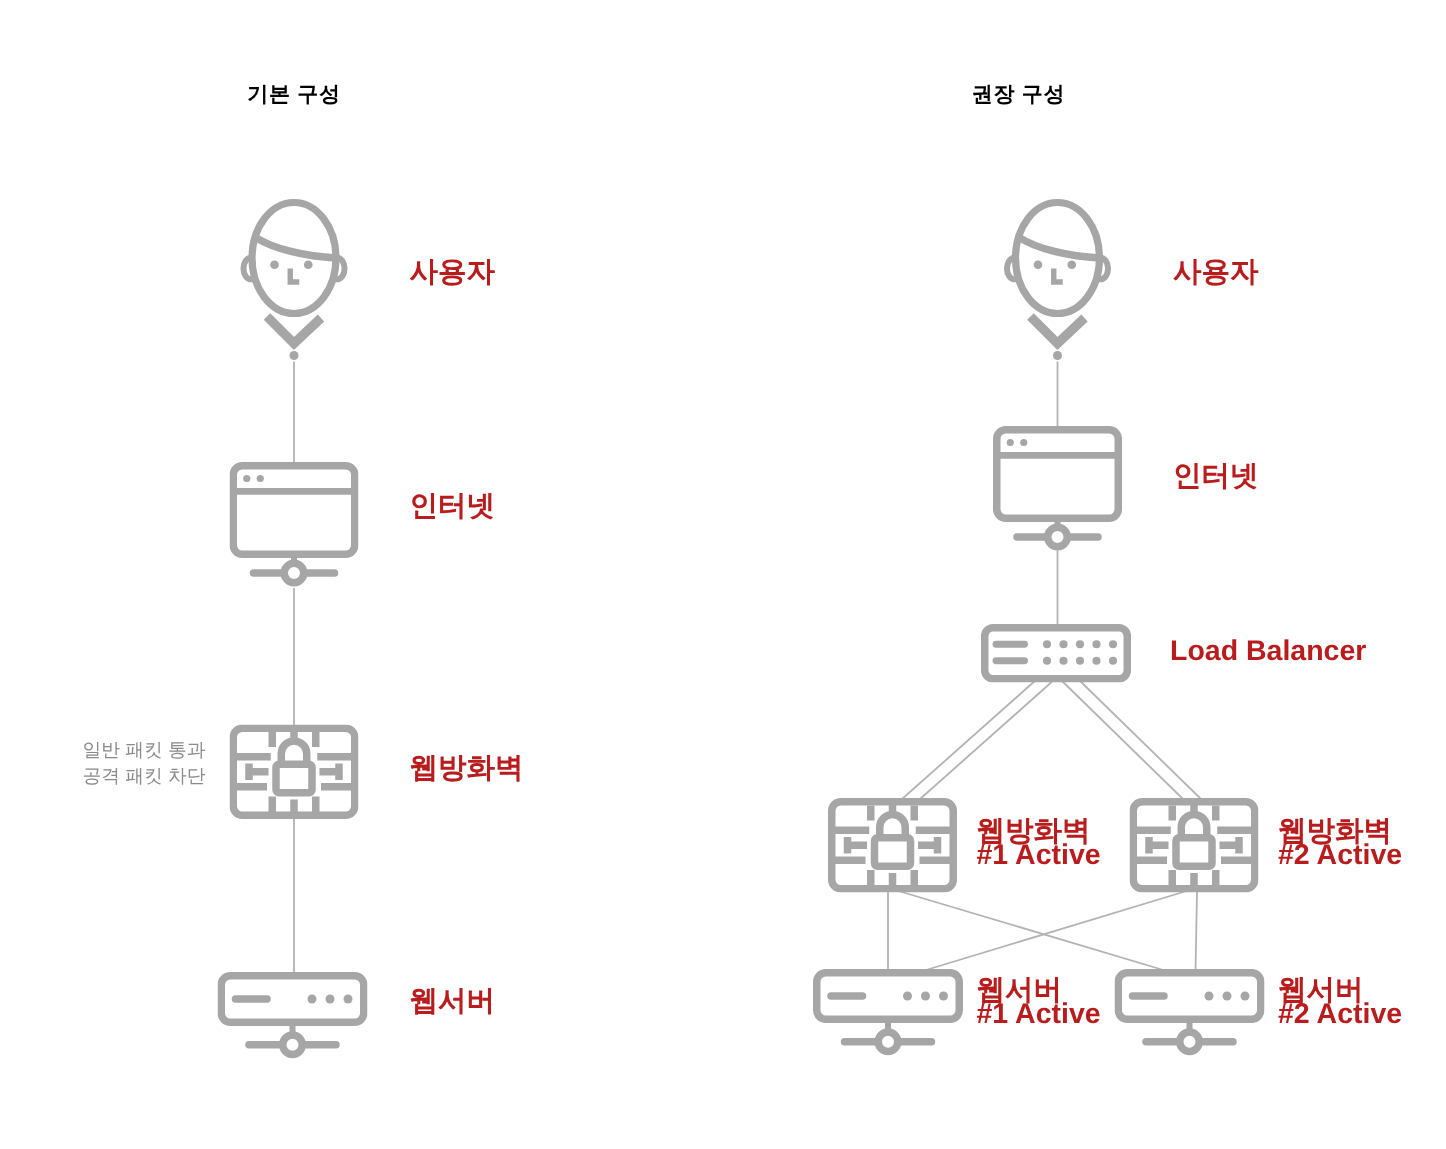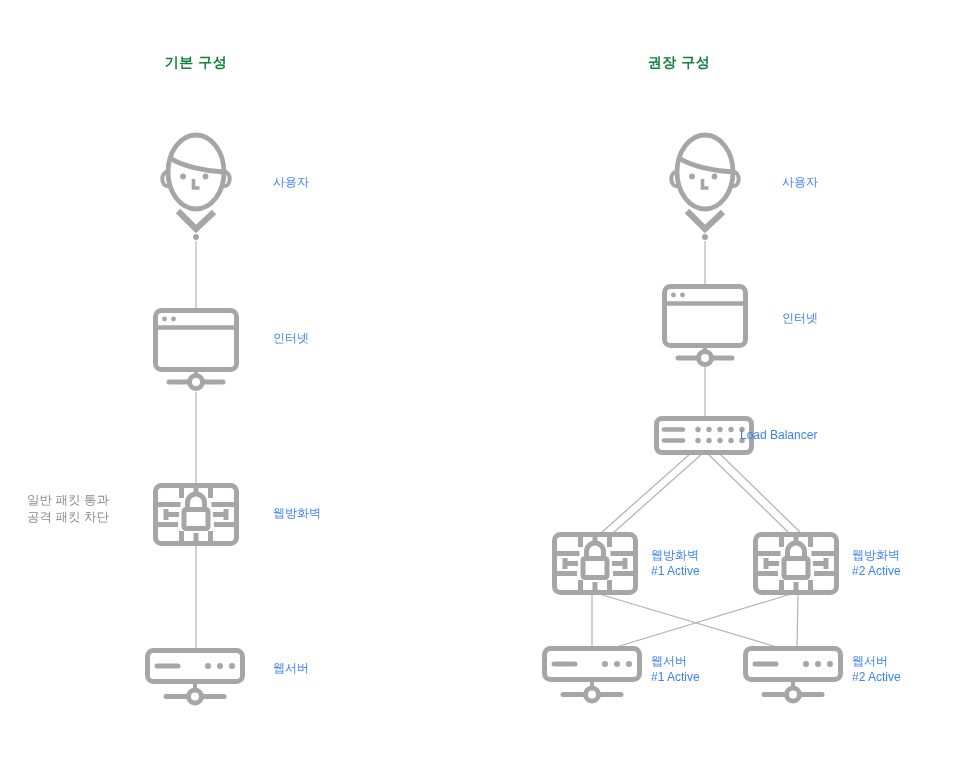--- a/index.html
+++ b/index.html
@@ -4,28 +4,28 @@
 <style>
   html,body{margin:0;padding:0;background:#ffffff;}
   .canvas{
     position:relative;width:964px;height:766px;background:#ffffff;overflow:hidden;
     font-family:"Liberation Sans",sans-serif;
   }
   .edges{position:absolute;left:0;top:0;pointer-events:none;}
   .icon{position:absolute;}
   .title{
     position:absolute;width:130px;text-align:center;
-    font-size:14px;font-weight:600;color:#15803d;letter-spacing:0.5px;white-space:nowrap;
+    font-size:14px;font-weight:600;color:#000000;letter-spacing:0.5px;white-space:nowrap;
   }
   .label{
-    position:absolute;font-size:12px;color:#3b82f6;line-height:16px;white-space:nowrap;
+    position:absolute;font-size:19px;color:#b91c1c;line-height:16px;white-space:nowrap;font-weight:bold;
   }
   .label .sub{display:block;}
   .note{
-    position:absolute;width:110px;text-align:left;
+    position:absolute;width:110px;text-align:right;
     font-size:12.5px;color:#8a8a8a;line-height:16.5px;white-space:nowrap;
   }
 </style>
 </head>
 <body>
 
 <div class="canvas">
 
   <svg class="edges" width="964" height="766">
     <g stroke="#b3b3b3" stroke-width="1.2" fill="none">
@@ -175,21 +175,21 @@
   <div class="label" style="left:782px;top:174px">사용자</div>
 
   <svg class="icon" style="left:662px;top:284px" width="86" height="86">
       <use href="#sym-browser"></use>
     </svg>
   <div class="label" style="left:782px;top:310px">인터넷</div>
 
   <svg class="icon" style="left:654px;top:416px" width="100" height="39">
       <use href="#sym-lb"></use>
     </svg>
-  <div class="label" style="left:740px;top:427px">Load Balancer</div>
+  <div class="label" style="left:780px;top:427px">Load Balancer</div>
 
   <svg class="icon" style="left:552px;top:532px" width="86" height="63">
       <use href="#sym-firewall"></use>
     </svg>
   <div class="label" style="left:651px;top:547px">
     <span class="sub">웹방화벽</span>
     <span class="sub">#1 Active</span>
   </div>
 
   <svg class="icon" style="left:753px;top:532px" width="86" height="63">

